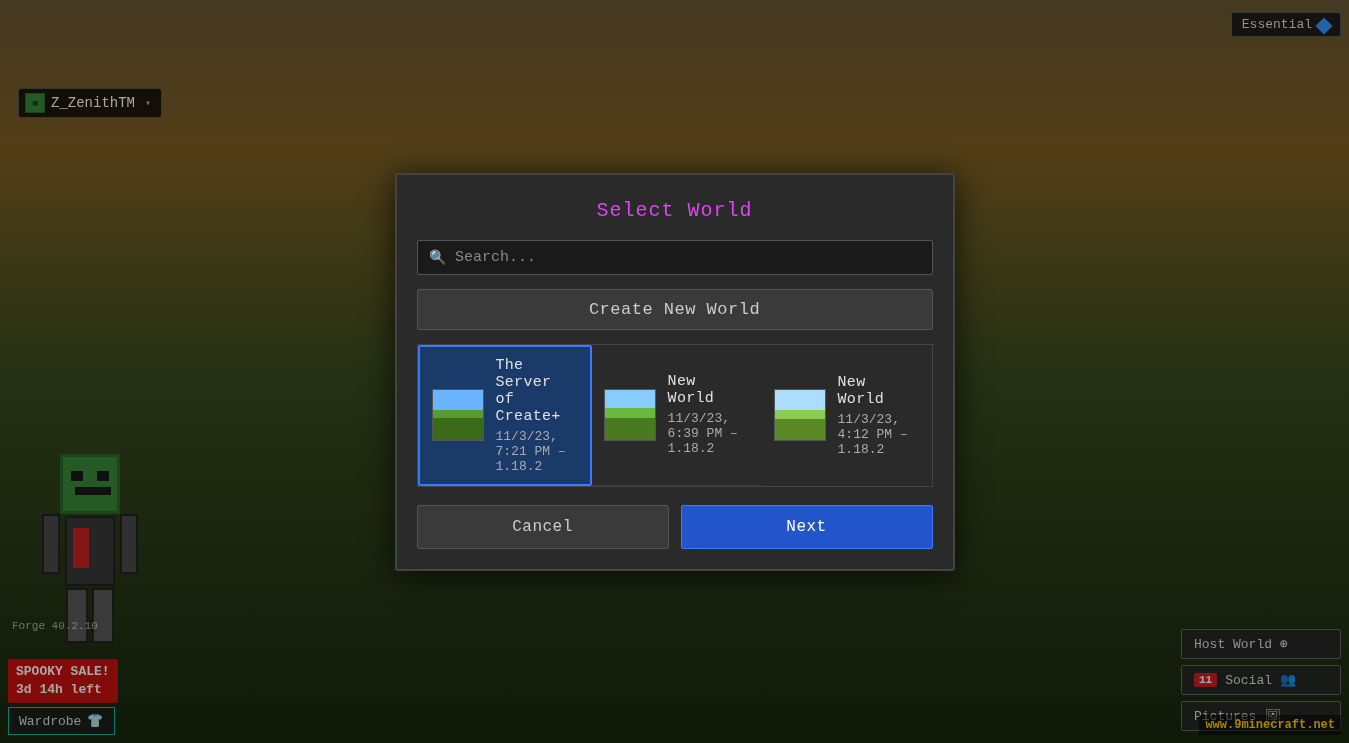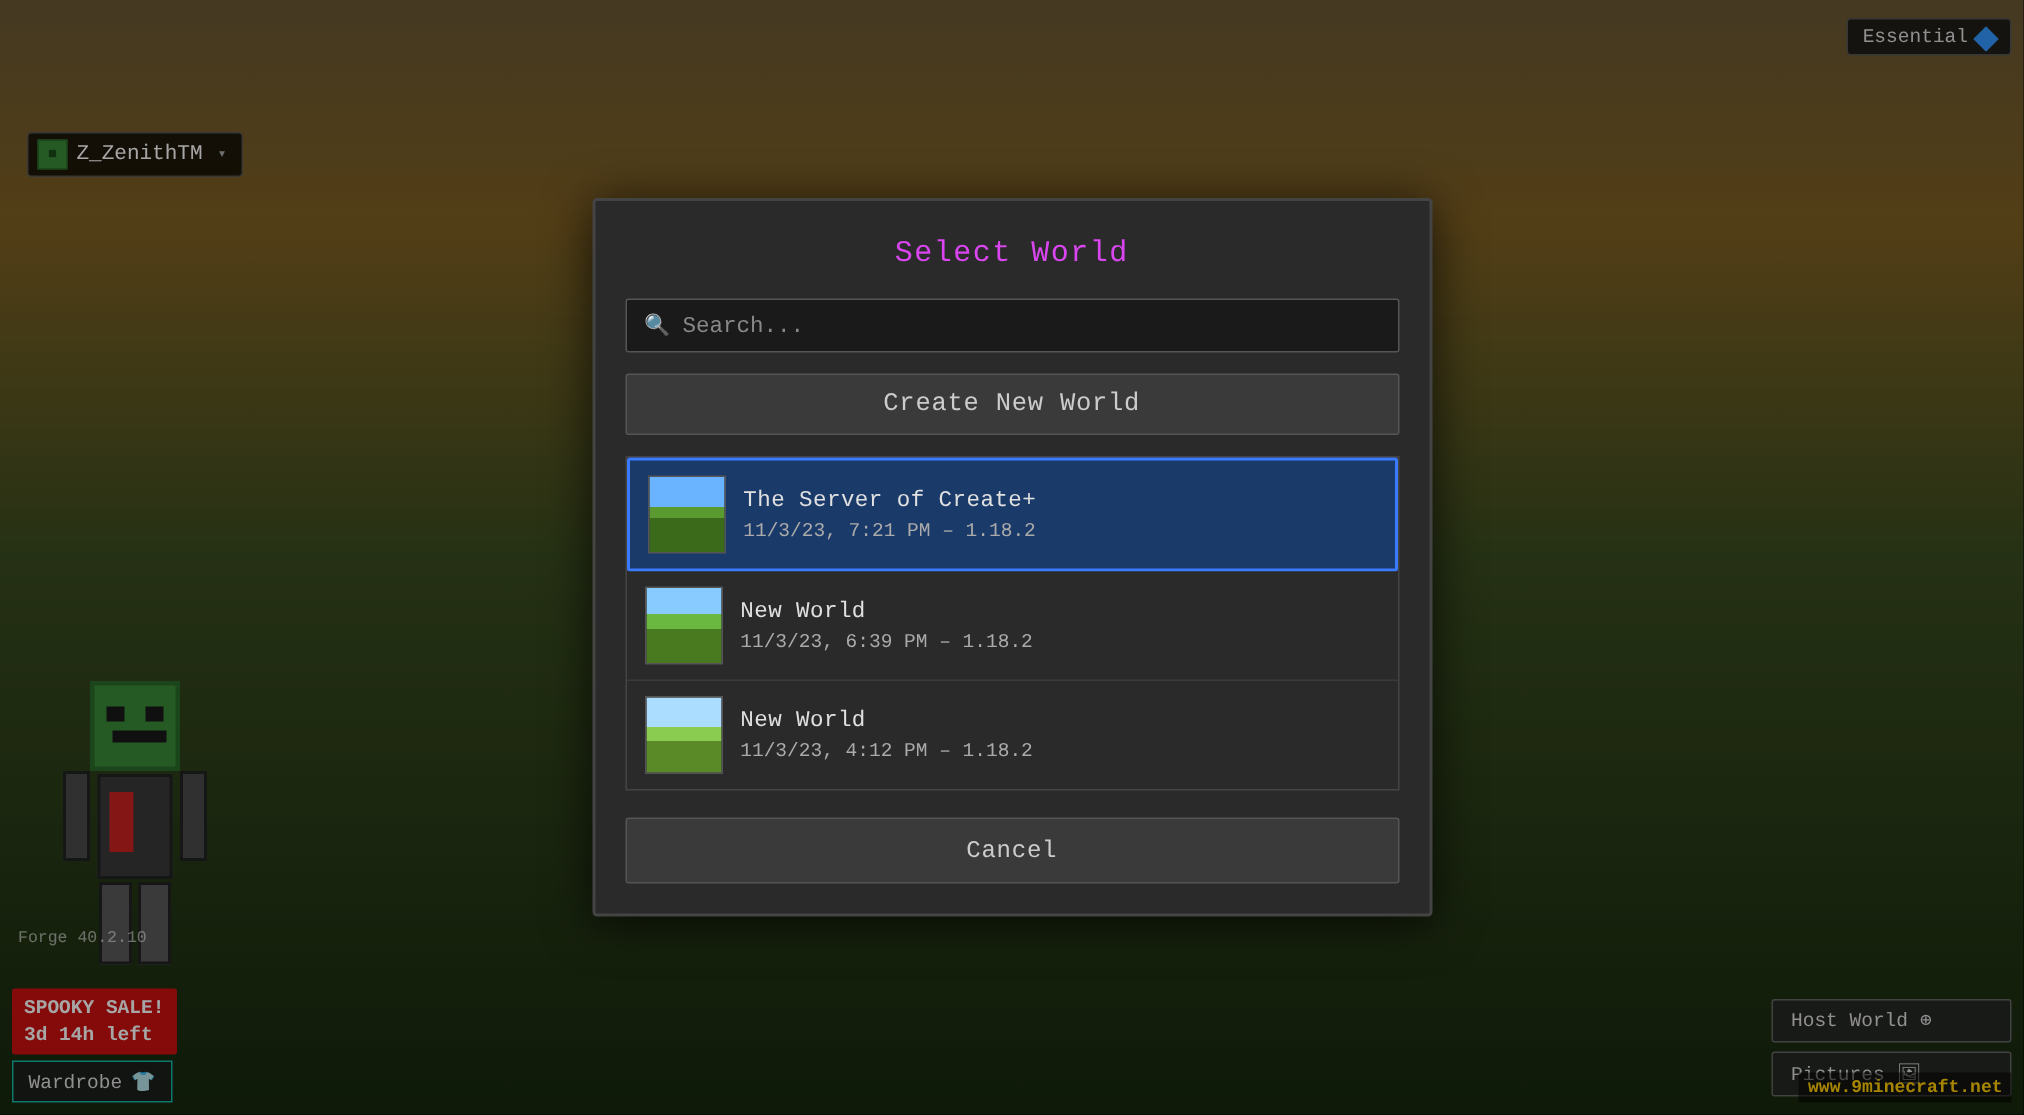--- a/index.html
+++ b/index.html
@@ -238,21 +238,20 @@
       font-size: 17px;
       font-family: inherit;
       padding: 10px;
       cursor: pointer;
       text-align: center;
       letter-spacing: 0.5px;
     }
 
     .world-list {
       display: flex;
-      flex-direction: column;
       gap: 0;
       border: 1px solid #444;
     }
 
     .world-item {
       display: flex;
       align-items: center;
       gap: 12px;
       padding: 10px 12px;
       cursor: pointer;
@@ -394,20 +393,25 @@
 <div class="right-panel">
   <div class="right-badge">
     <span>Essential</span>
     <span class="diamond-icon"></span>
   </div>
 
   <div style="margin-top:auto;display:flex;flex-direction:column;gap:6px;align-items:flex-end;">
     <button class="right-btn">
       <span>Host World</span>
       <span>⊕</span>
+    </button>
+    <button class="right-btn">
+      <span class="badge-count">11</span>
+      <span>Social</span>
+      <span>👥</span>
     </button>
     <button class="right-btn">
       <span>Pictures</span>
       <span>🖼</span>
     </button>
   </div>
 </div>
 
 <div class="bottom-left">
   <div class="spooky-sale">
@@ -459,16 +463,17 @@
         <div class="world-info">
           <span class="world-name">New World</span>
           <span class="world-meta">11/3/23, 4:12 PM – 1.18.2</span>
         </div>
       </div>
 
     </div>
 
     <div class="modal-footer">
       <button class="btn-cancel">Cancel</button>
+      <button class="btn-next">Next</button>
     </div>
 
   </div>
 </div>
 
 </body></html>

